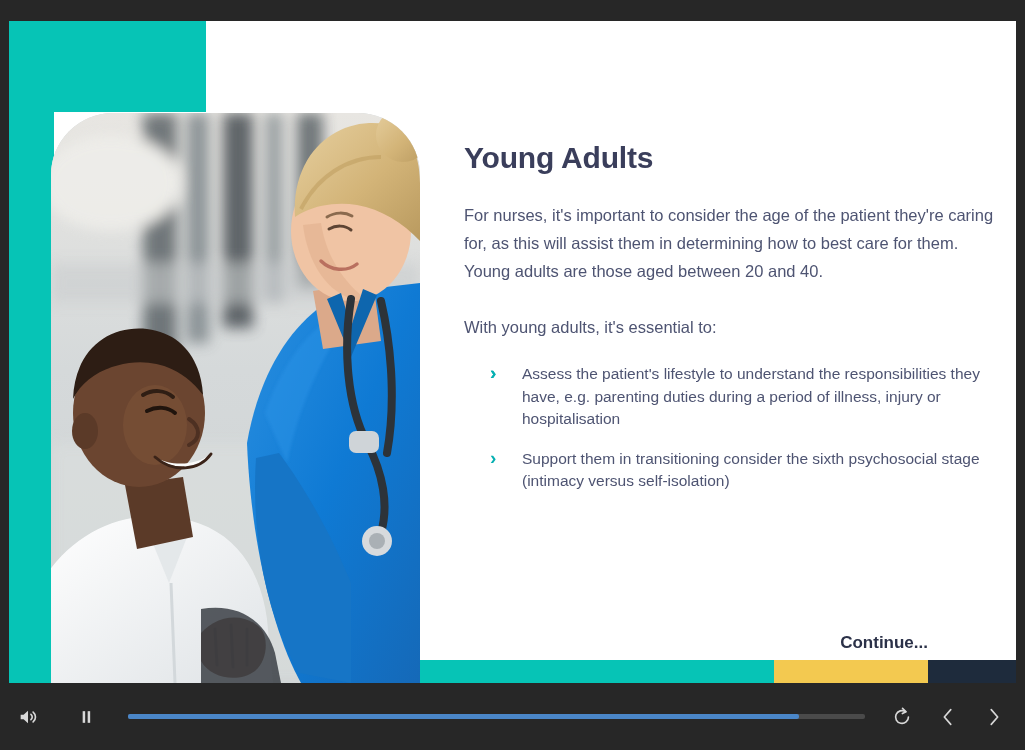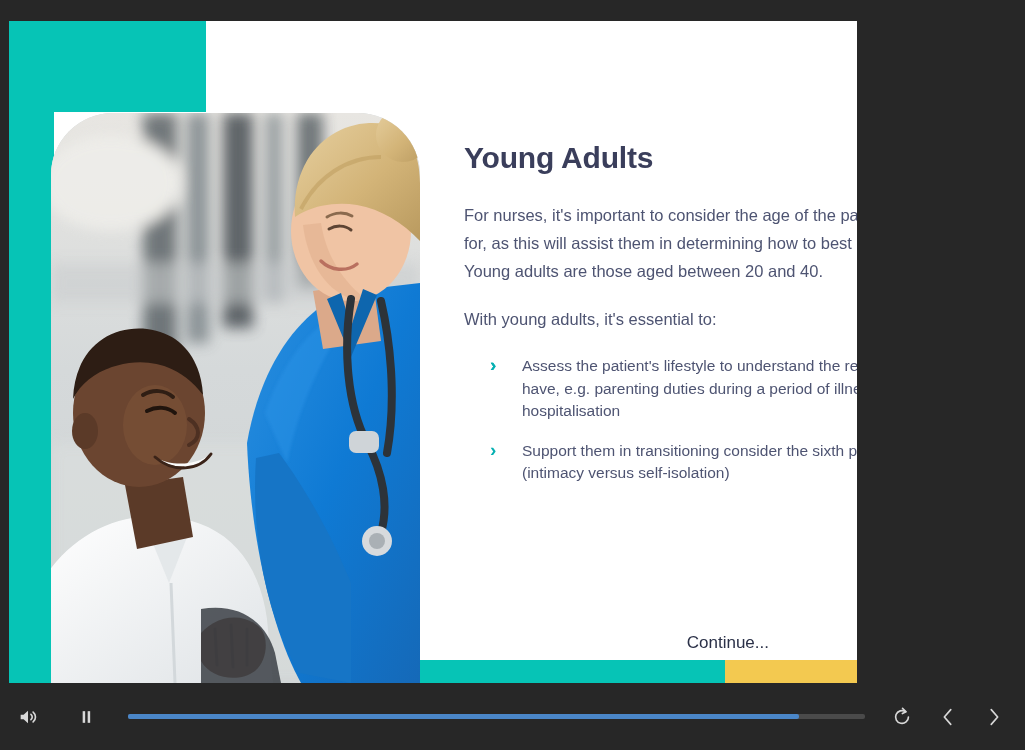--- a/index.html
+++ b/index.html
@@ -18,21 +18,21 @@
     width: 1025px;
     height: 750px;
     background: #272727;
   }
 
   
   #slide {
     position: absolute;
     left: 9px;
     top: 21px;
-    width: 848px;
+    width: 1007px;
     height: 662px;
     background: #ffffff;
     overflow: hidden;
   }
 
   
   .teal-block {
     position: absolute;
     left: 0;
     top: 0;
@@ -75,21 +75,21 @@
     font-size: 30px;
     font-weight: bold;
     color: #3a3e5b;
     letter-spacing: -0.2px;
     margin-bottom: 26px;
   }
   .para {
     font-size: 16.5px;
     line-height: 28px;
     color: #4e5472;
-    margin-bottom: 20px;
+    margin-bottom: 28px;
   }
   .lede {
     font-size: 16.5px;
     line-height: 28px;
     color: #4e5472;
     margin-bottom: 22px;
   }
 
   ul.bullets { list-style: none; padding-left: 22px; }
   ul.bullets li {
@@ -109,21 +109,21 @@
     font-weight: bold;
     line-height: 22px;
   }
 
   
   .continue {
     position: absolute;
     right: 88px;
     bottom: 30px;
     font-size: 17px;
-    font-weight: normal;
+    font-weight: bold;
     color: #2b3148;
     cursor: pointer;
   }
 
   
   .bands {
     position: absolute;
     left: 411px;
     bottom: 0;
     right: 0;

